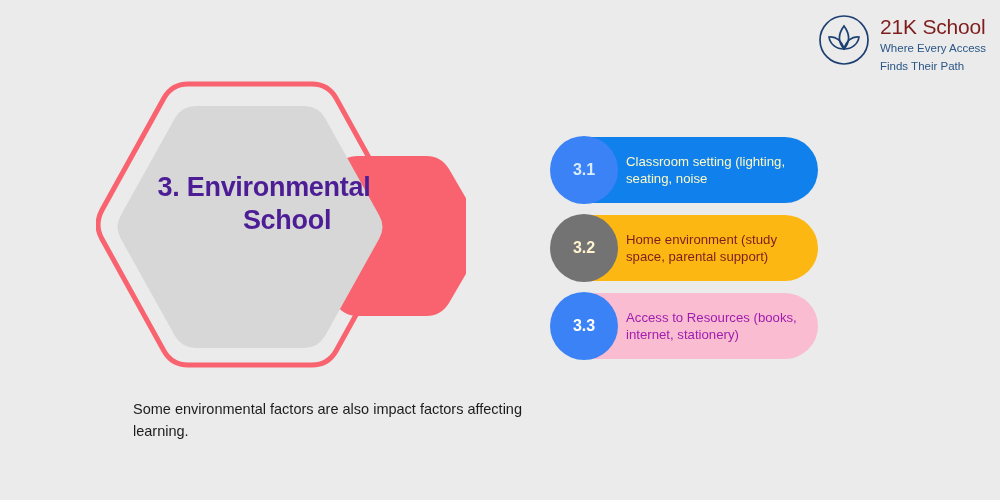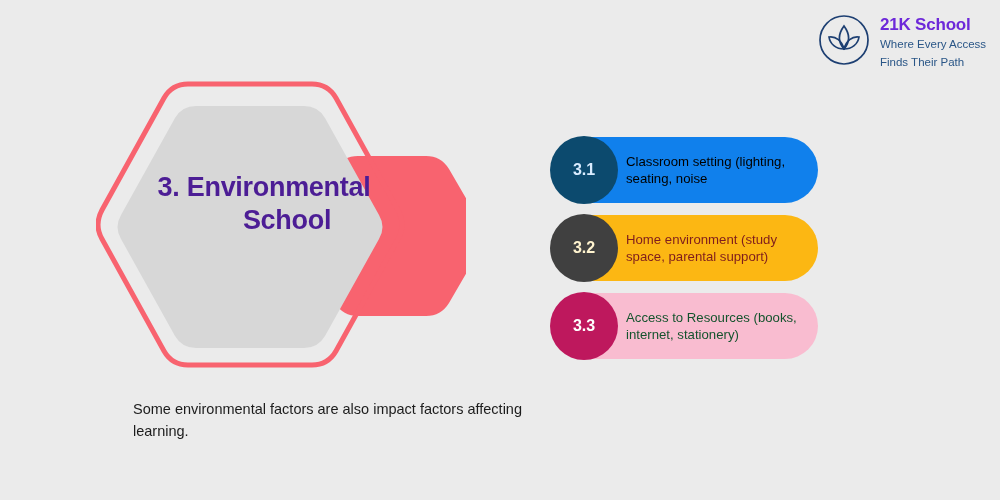--- a/index.html
+++ b/index.html
@@ -12,21 +12,21 @@
   }
 
   
   .logo-block{
     position:absolute; top:14px; left:818px;
     display:flex; align-items:flex-start; gap:10px;
   }
   .logo-mark{ width:52px; height:52px; flex:0 0 52px; }
   .logo-text{ padding-top:2px; }
   .logo-title{
-    font-size:17px; font-weight:bold; color:#6d28d9;
+    font-size:21px; font-weight:normal; color:#7f1d1d;
     letter-spacing:-0.2px; line-height:1.05;
   }
   .logo-rule{
     height:3px; width:100%; margin:2px 0 3px 0;
     background:linear-gradient(to right,#17325e 0%,#17325e 16%,#2bb6d6 34%,#f07ba8 58%,#f4a03a 80%,#f2c230 100%);
   }
   .logo-tagline{
     font-size:11.5px; color:#2a5687; line-height:1.22; font-weight:500;
   }
 
@@ -61,28 +61,28 @@
     position:absolute; left:-1px; top:-1px;
     width:68px; height:68px; border-radius:50%;
     display:flex; align-items:center; justify-content:center;
     font-size:16px; font-weight:600;
   }
   .pill-text{
     margin-left:75px; margin-right:12px;
     font-size:13.2px; line-height:1.32; font-weight:500;
   }
   .pill-1{ background:#1080ec; }
-  .pill-1 .pill-badge{ background:#0c4a6e; color:#d9ecff; }
-  .pill-1 .pill-text{ color:#000000; }
+  .pill-1 .pill-badge{ background:#3b82f6; color:#d9ecff; }
+  .pill-1 .pill-text{ color:#fef9c3; }
   .pill-2{ background:#fcb713; }
-  .pill-2 .pill-badge{ background:#404040; color:#fff4cf; }
+  .pill-2 .pill-badge{ background:#737373; color:#fff4cf; }
   .pill-2 .pill-text{ color:#7f1d1d; }
   .pill-3{ background:#f9bcd0; }
-  .pill-3 .pill-badge{ background:#be185d; color:#ffffff; }
-  .pill-3 .pill-text{ color:#14532d; }
+  .pill-3 .pill-badge{ background:#3b82f6; color:#ffffff; }
+  .pill-3 .pill-text{ color:#a21caf; }
 </style>
 </head>
 <body>
 
 <div class="logo-block">
   <span class="logo-mark">
     <svg viewBox="0 0 52 52" width="52" height="52" aria-hidden="true">
       <circle cx="26" cy="26" r="24" fill="none" stroke="#1d3f72" stroke-width="1.7"></circle>
       <path d="M26 12 C32 20 32 28 26 35 C20 28 20 20 26 12 Z" fill="none" stroke="#1d3f72" stroke-width="1.7"></path>
       <path d="M26 35 C18 35 12 30 11 23 C18 22 24 27 26 35 Z" fill="none" stroke="#1d3f72" stroke-width="1.7"></path>

